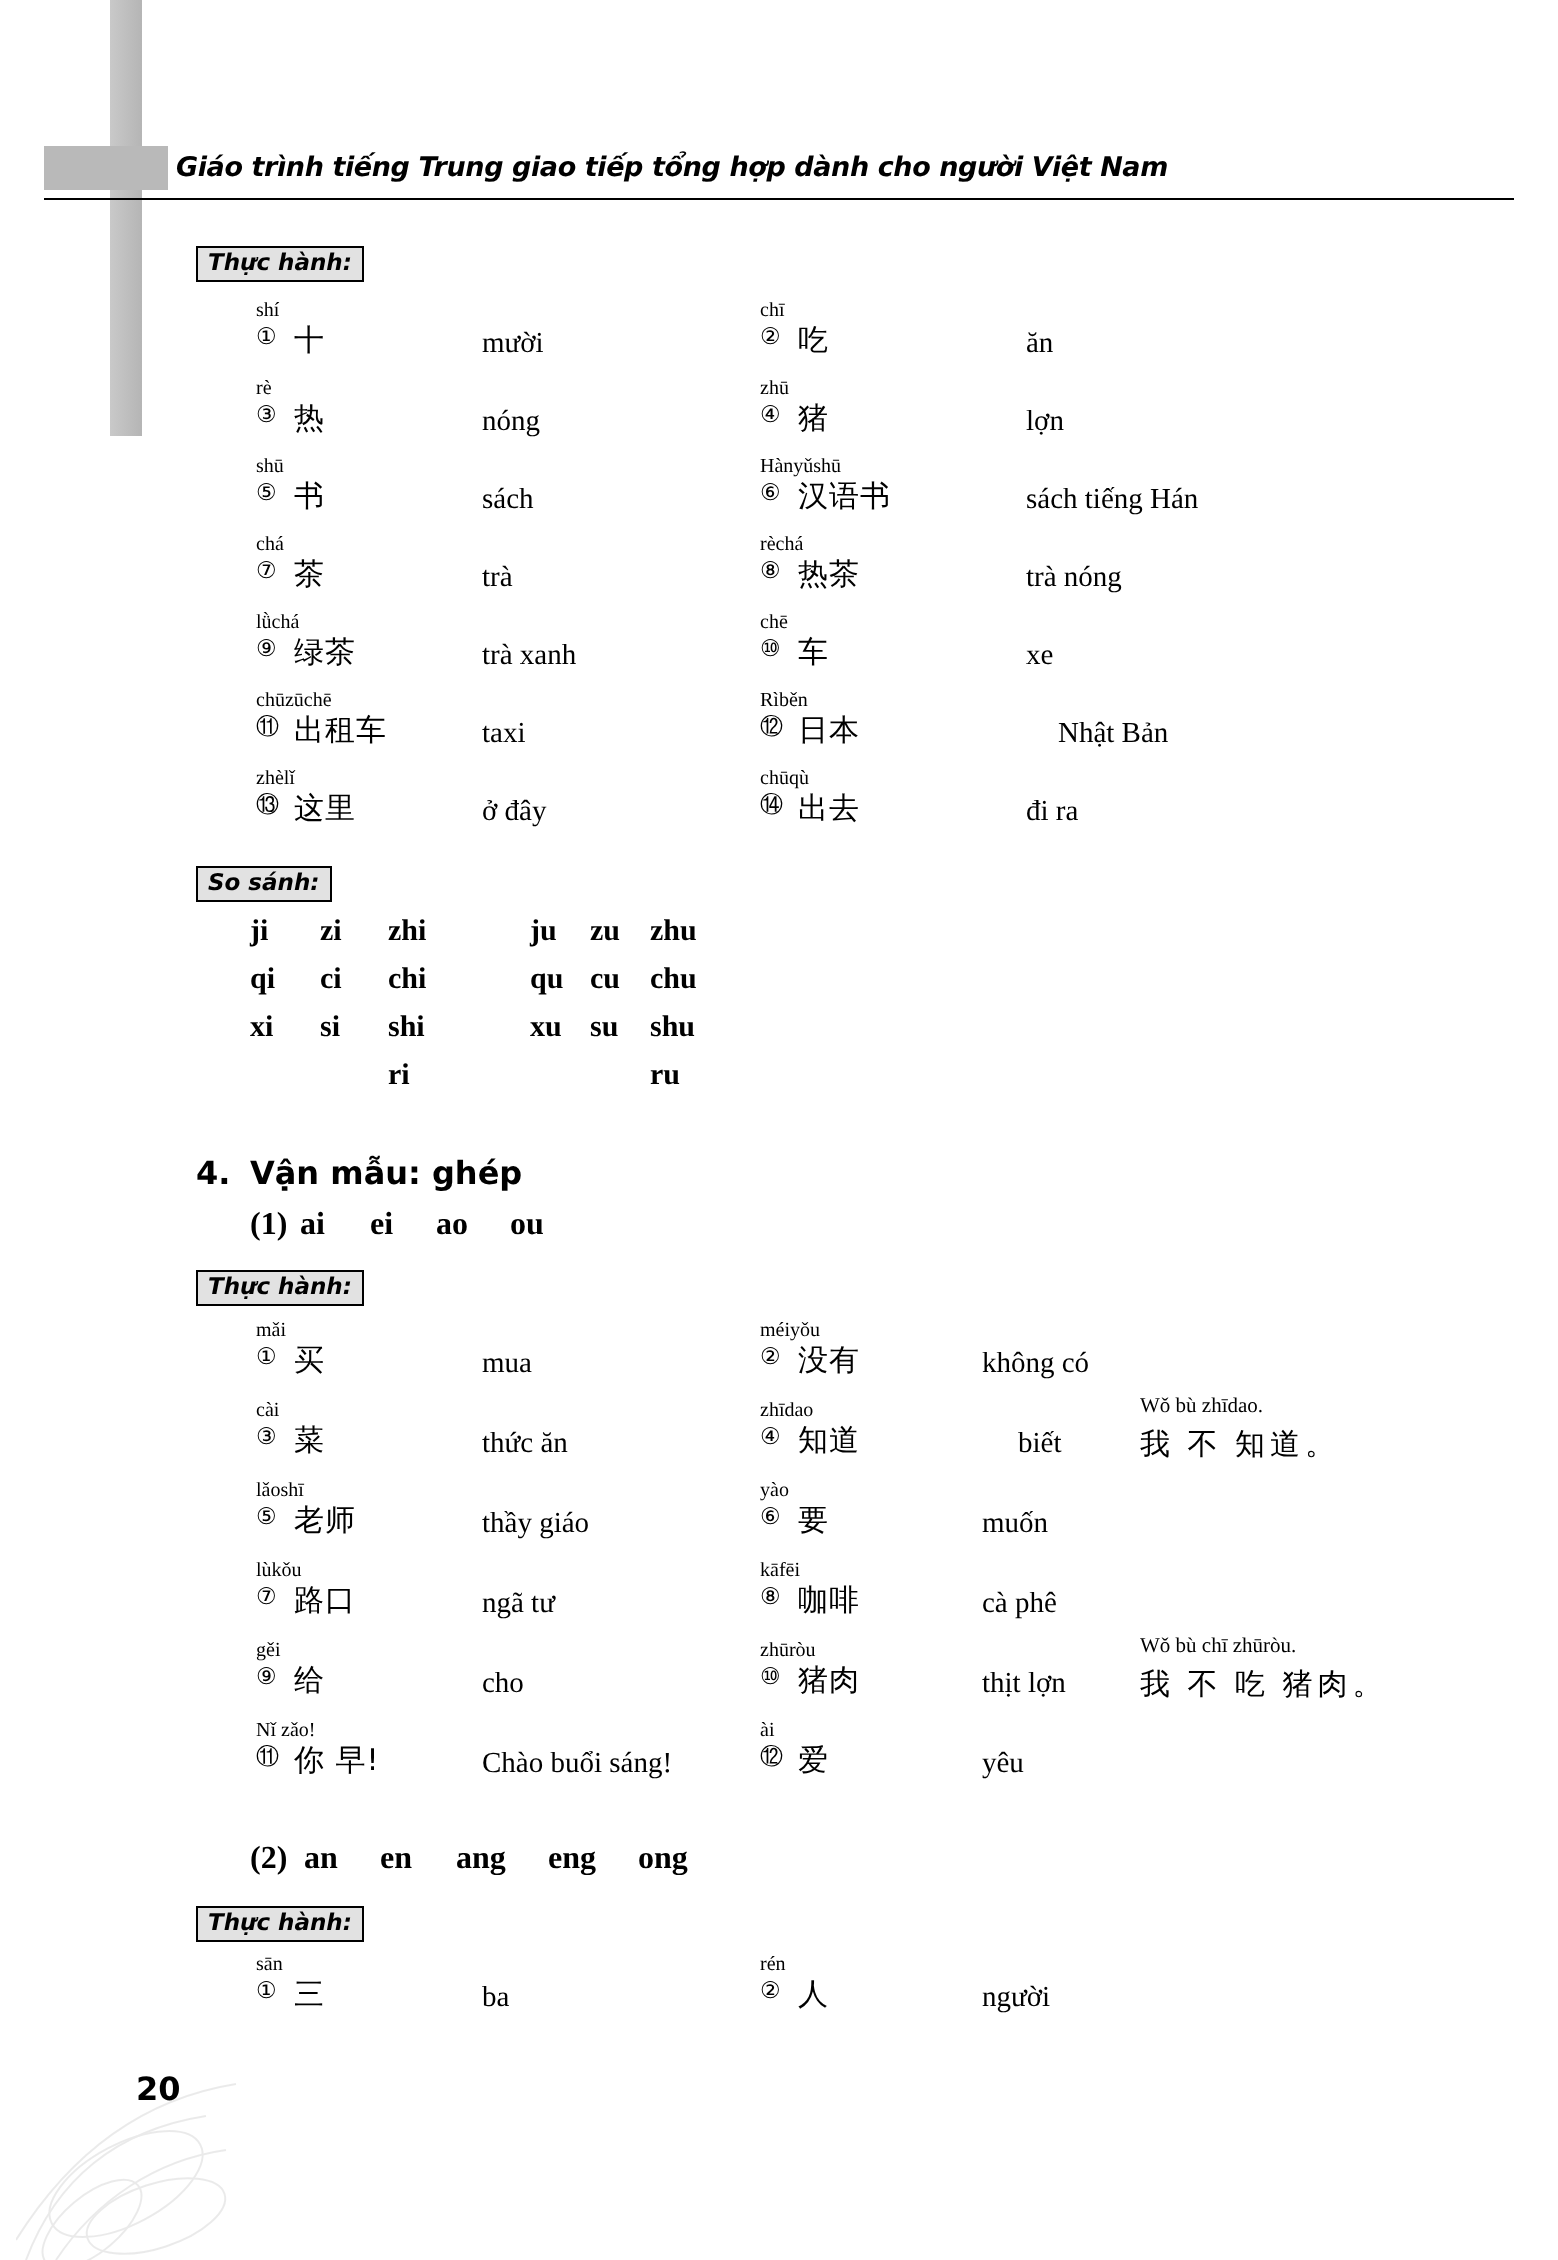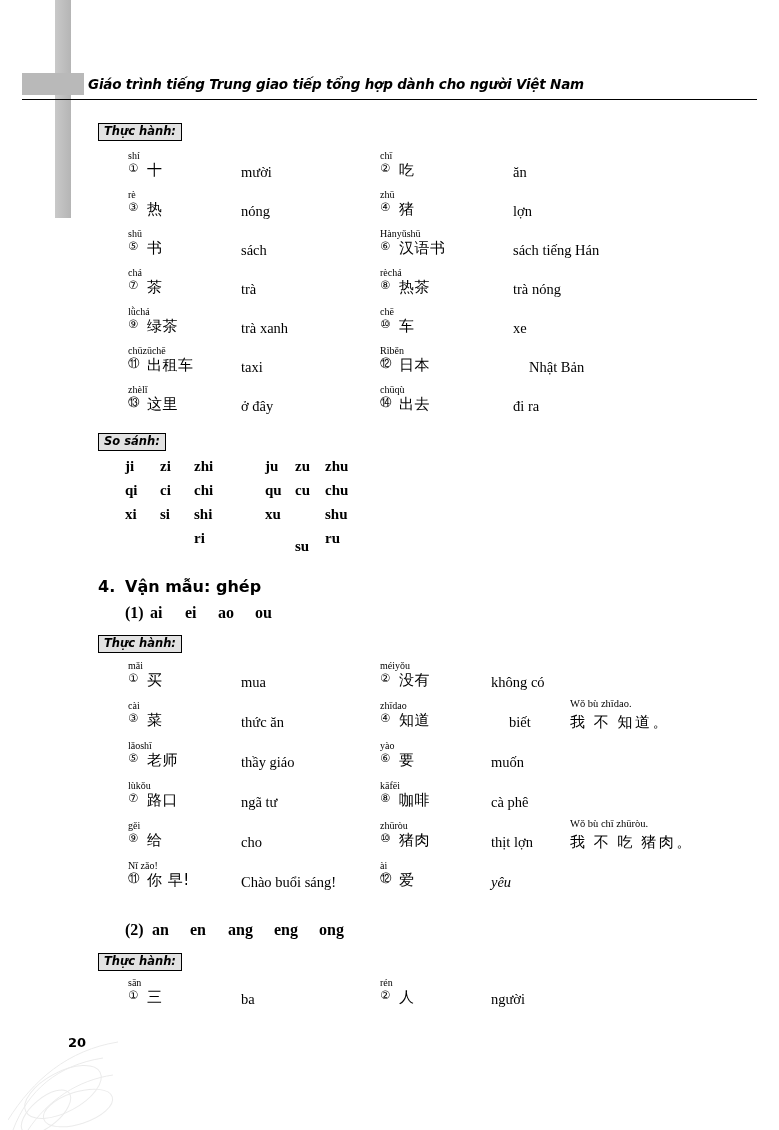--- a/index.html
+++ b/index.html
@@ -52,21 +52,21 @@
     letter-spacing: -0.2px;
     white-space: nowrap;
   }
 
   .page-num {
     position: absolute;
     left: 68px;
     top: 1035px;
     font-family: "DejaVu Sans", sans-serif;
     font-weight: bold;
-    font-size: 13px;
+    font-size: 16px;
   }
 
   
   .deco-flower {
     position: absolute;
     left: 8px;
     bottom: 0;
     width: 150px;
     height: 150px;
     opacity: 0.25;
@@ -303,21 +303,21 @@
       <span class="compare-cell" style="left:194px;">chi</span>
       <span class="compare-cell" style="left:265px;">qu</span>
       <span class="compare-cell" style="left:295px;">cu</span>
       <span class="compare-cell" style="left:325px;">chu</span>
     </div>
     <div class="compare-row">
       <span class="compare-cell" style="left:125px;">xi</span>
       <span class="compare-cell" style="left:160px;">si</span>
       <span class="compare-cell" style="left:194px;">shi</span>
       <span class="compare-cell" style="left:265px;">xu</span>
-      <span class="compare-cell" style="left:295px;margin-top:32px;">su</span>
+      <span class="compare-cell" style="left:295px;">su</span>
       <span class="compare-cell" style="left:325px;">shu</span>
     </div>
     <div class="compare-row">
       <span class="compare-cell" style="left:194px;">ri</span>
       <span class="compare-cell" style="left:325px;">ru</span>
     </div>
   </div>
 
   <div class="heading-num" style="left:98px; top:577px;">4.</div>
   <div class="heading-text" style="left:125px; top:577px;">Vận mẫu: ghép</div>
@@ -403,21 +403,21 @@
     <div class="vcell" style="left:128px; top:200px;">
       <span class="pinyin">Nǐ zǎo!</span>
       <span class="num">⑪</span>
       <span class="hanzi">你 早!</span>
       <span class="viet" style="left:113px;">Chào buổi sáng!</span>
     </div>
     <div class="vcell" style="left:380px; top:200px;">
       <span class="pinyin">ài</span>
       <span class="num">⑫</span>
       <span class="hanzi">爱</span>
-      <span class="viet" style="left:111px;font-style:italic;">yêu</span>
+      <span class="viet" style="left:111px;">yêu</span>
     </div>
   </div>
 
   <div class="subheading" style="left:125px; top:921px;">(2)</div>
   <div class="subheading" style="left:152px; top:921px;">an</div>
   <div class="subheading" style="left:190px; top:921px;">en</div>
   <div class="subheading" style="left:228px; top:921px;">ang</div>
   <div class="subheading" style="left:274px; top:921px;">eng</div>
   <div class="subheading" style="left:319px; top:921px;">ong</div>
 

